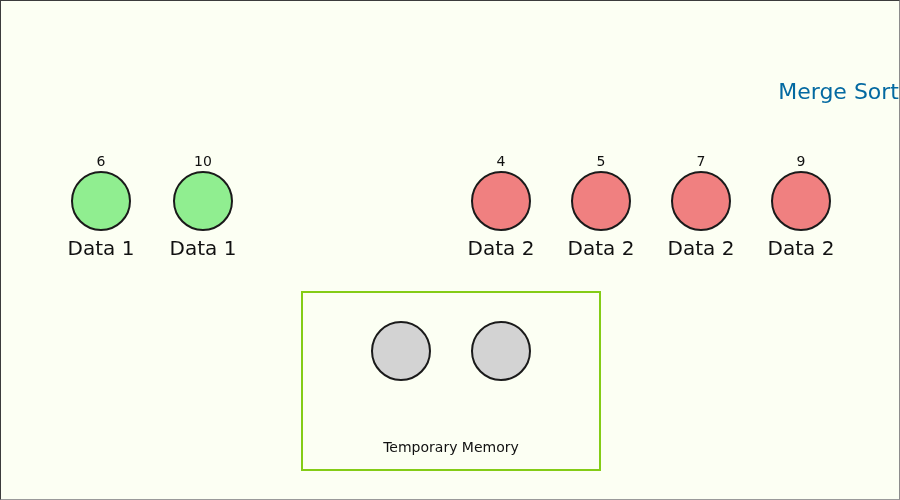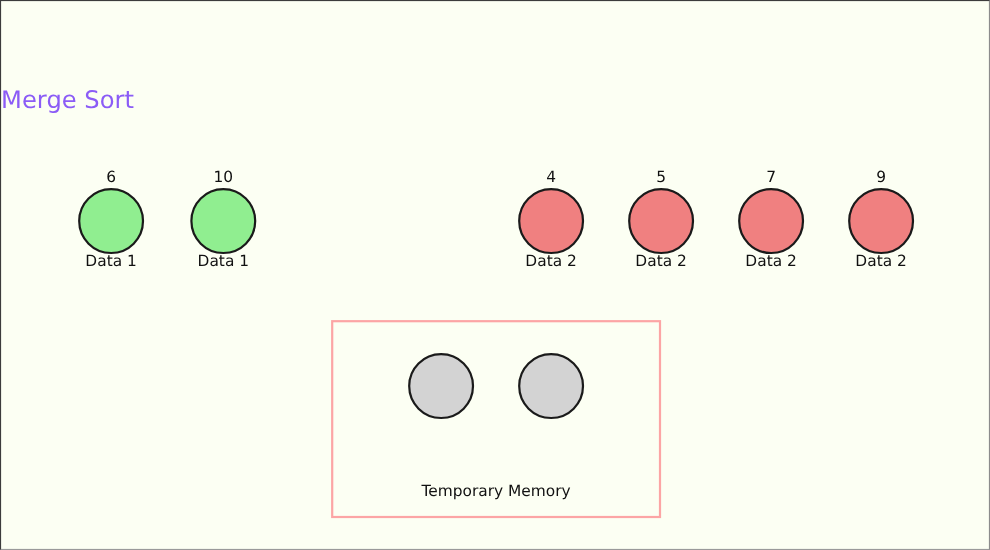--- a/index.html
+++ b/index.html
@@ -15,24 +15,24 @@
     border-bottom: 1px solid #9a9a9a;
     overflow: hidden;
     color: #111;
   }
 
   .title {
     position: absolute;
     top: 79px;
     left: 0;
     width: 100%;
-    text-align: left;
+    text-align: right;
     font-size: 22px;
     line-height: 24px;
-    color: #8b5cf6;
+    color: #0369a1;
   }
 
   .node {
     position: absolute;
     top: 150px;
     width: 100px;
     display: flex;
     flex-direction: column;
     align-items: center;
   }
@@ -43,32 +43,33 @@
     text-align: center;
   }
   .circle {
     width: 56px;
     height: 56px;
     border: 2px solid #1a1a1a;
     border-radius: 50%;
     box-sizing: content-box;
   }
   .lbl {
-    font-size: 14px;
+    font-size: 20px;
     line-height: 14px;
+    margin-top: 10px;
     text-align: center;
   }
 
   .temp-box {
     position: absolute;
     left: 300px;
     top: 290px;
     width: 296px;
     height: 176px;
-    border: 2px solid #fca5a5;
+    border: 2px solid #84cc16;
   }
   .temp-circle {
     position: absolute;
     top: 28px;
     width: 56px;
     height: 56px;
     border: 2px solid #1a1a1a;
     border-radius: 50%;
   }
   .temp-circle.slot0 { left: 68px; }

